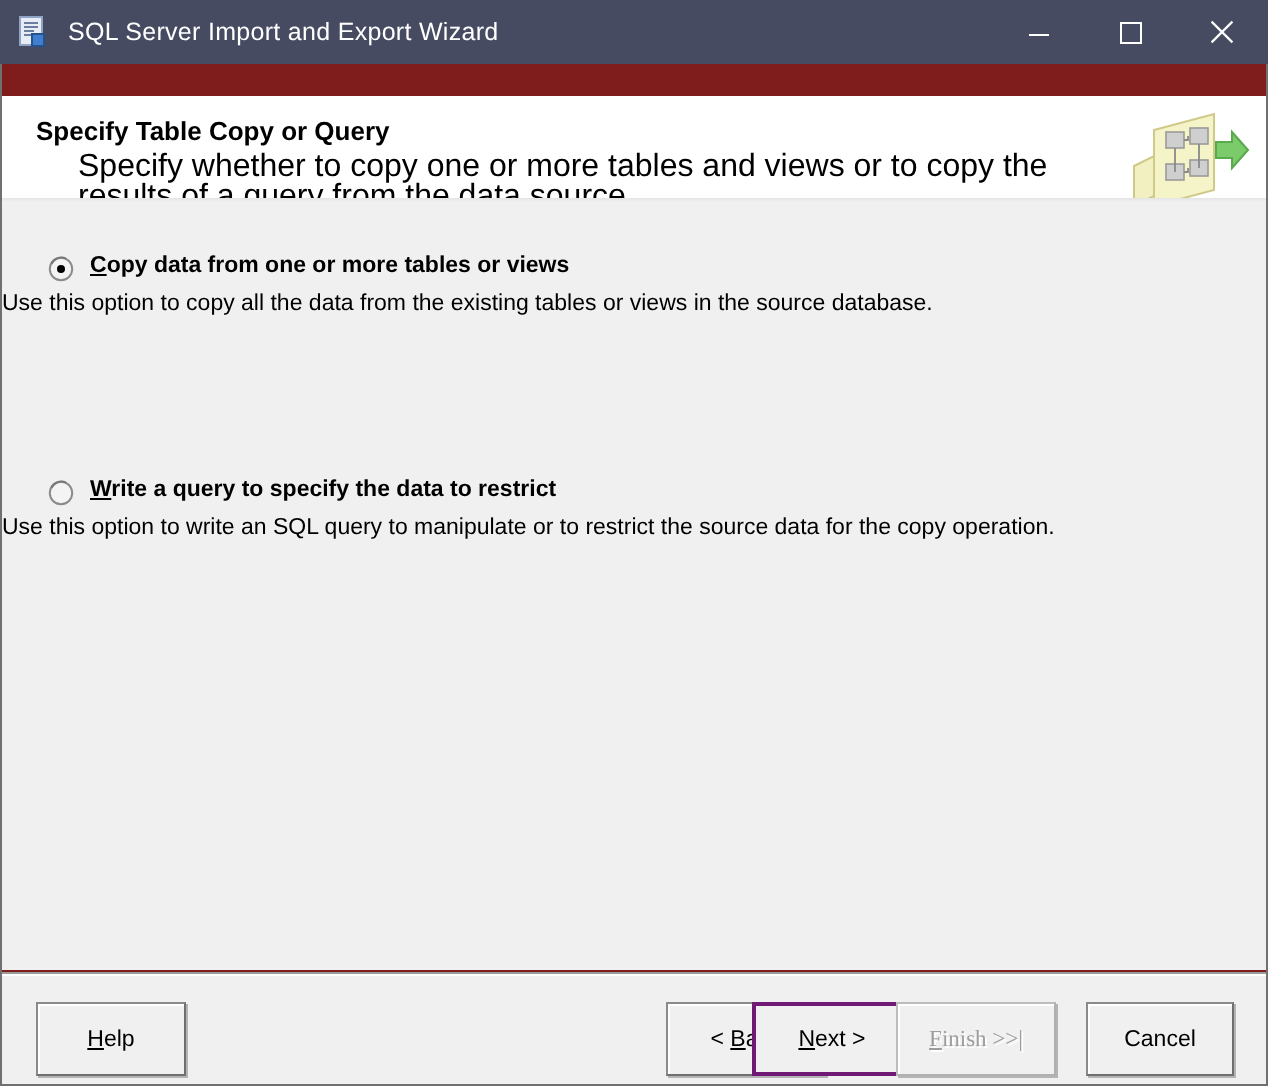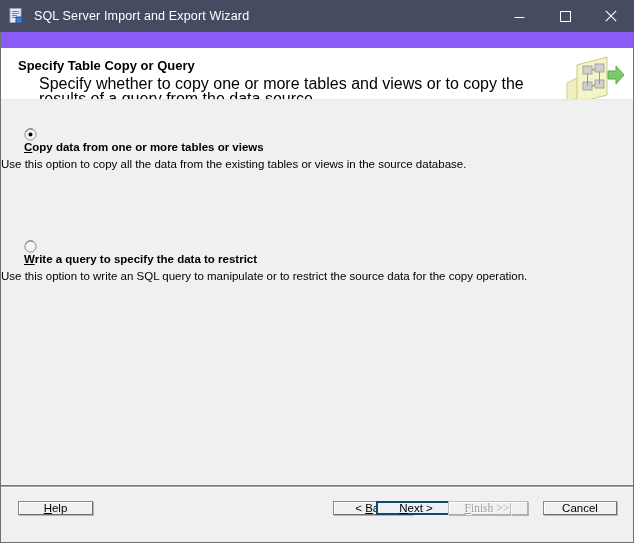--- a/index.html
+++ b/index.html
@@ -10,21 +10,21 @@
   body {
     font-family: "Liberation Sans", sans-serif;
     -webkit-font-smoothing: none;
   }
 
   .window {
     position: relative;
     width: 634px;
     height: 543px;
     box-sizing: border-box;
-    background: #8b5cf6;
+    background: #7f1d1d;
     overflow: hidden;
   }
 
   
   .titlebar {
     position: absolute;
     left: 0; top: 0;
     width: 634px;
     height: 32px;
     background: #474b62;
@@ -125,21 +125,20 @@
     width: 100%;
   }
   .option-1 { top: 26px; }
   .option-2 { top: 138px; }
 
   .option-row {
     position: relative;
     display: flex;
     align-items: flex-start;
     padding-left: 23px;
-    flex-direction: column;
   }
   .radio {
     width: 13px;
     height: 13px;
     flex: 0 0 auto;
     margin-top: 1px;
     margin-right: 8px;
     position: relative;
   }
   .radio svg { display: block; }
@@ -178,40 +177,40 @@
     left: 1px;
     top: 488px;
     width: 632px;
     height: 54px;
     background: #f0f0f0;
   }
 
   .btn {
     position: absolute;
     top: 13px;
-    height: 14px;
+    height: 37px;
     box-sizing: border-box;
     background: #f0f0f0;
     border: 1px solid #8a8a8a;
     border-right-color: #6f6f6f;
     border-bottom-color: #6f6f6f;
     box-shadow: inset 1px 1px 0 #ffffff, 1px 1px 0 #b4b4b4;
     font-family: "Liberation Sans", sans-serif;
     font-size: 11.5px;
     color: #000000;
     display: flex;
     align-items: center;
     justify-content: center;
     padding: 0;
     cursor: default;
     white-space: nowrap;
   }
   .btn u { text-decoration: underline; }
   .btn.default {
-    border: 2px solid #0c4a6e;
+    border: 2px solid #701a75;
     box-shadow: none;
   }
   .btn.disabled {
     color: #9d9d9d;
     text-shadow: 1px 1px 0 #ffffff;
     border-color: #bcbcbc;
     border-right-color: #b0b0b0;
     border-bottom-color: #b0b0b0;
   }
 

